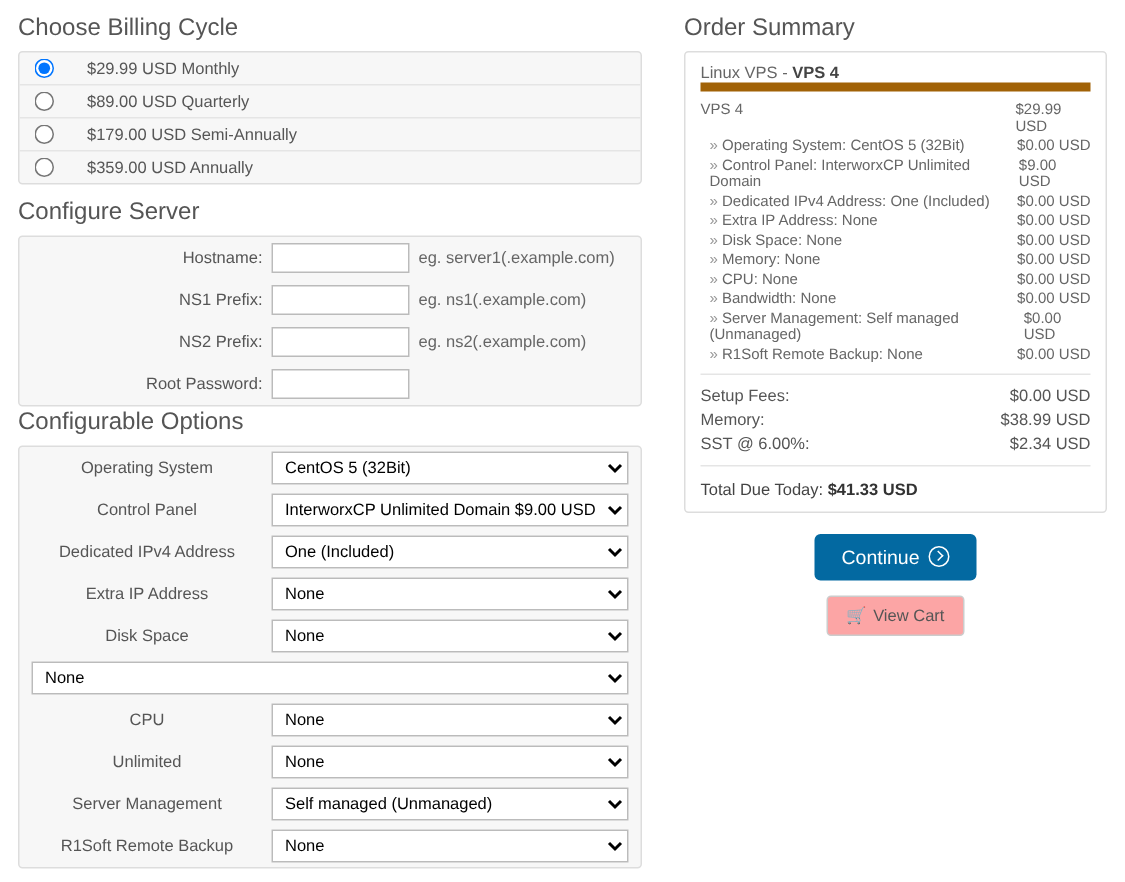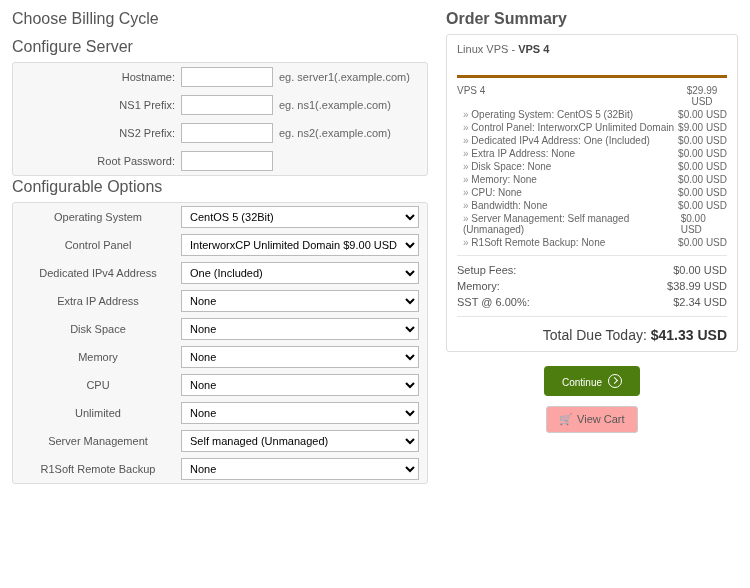--- a/index.html
+++ b/index.html
@@ -1,56 +1,74 @@
 <!DOCTYPE html>
 <html><head>
 <meta charset="utf-8">
 <style>
 *{box-sizing:border-box;margin:0;padding:0;font-family:"Helvetica Neue",Arial,sans-serif}
 body{background:#fff;font-size:11px;color:#555;padding:8px 12px}
-.wrap{display:flex;gap:18px;max-width:750px}
+.wrap{display:flex;gap:28px;max-width:750px}
 .left{flex:1.38}
 .right{flex:1}
 .section-title{font-size:16px;font-weight:400;color:#555;margin:2px 0 6px}
 .panel{border:1px solid #ddd;border-radius:3px;background:#f7f7f7;padding:0}
 .billing .row{display:flex;align-items:center;padding:4px 10px;border-bottom:1px solid #e5e5e5}
 .billing .row:last-child{border-bottom:none}
 .billing input[type=radio]{margin-right:22px}
 .billing .lbl{font-size:11px;color:#565656}
 .config .frow{display:flex;align-items:center;padding:4px 8px}
 .config .flabel{width:160px;text-align:right;padding-right:6px;font-size:11px;color:#555}
 .config input[type=text]{width:92px;height:20px;border:1px solid #bbb;padding:2px 4px;font-size:11px;background:#fff}
 .config .hint{margin-left:6px;font-size:11px;color:#666}
 .opts .frow{display:flex;align-items:center;padding:3px 8px}
 .opts .flabel{width:160px;text-align:center;padding-right:6px;font-size:11px;color:#555}
 .opts select{flex:1;height:22px;border:1px solid #bbb;background:#fff;font-size:11px;padding:1px 4px}
-.summary-title{font-size:16px;font-weight:700;color:#555;margin:2px 0 6px}
+.summary-title{font-size:16px;font-weight:400;color:#555;margin:2px 0 6px}
 .ord{border:1px solid #ddd;border-radius:3px;padding:8px 10px}
-.ord .prod{font-size:11px;color:#666;padding-bottom:20px;border-bottom:3px solid #a16207;margin-bottom:6px}
+.ord .prod{font-size:11px;color:#666;padding-bottom:0;border-bottom:6px solid #a16207;margin-bottom:6px}
 .ord .prod b{color:#444}
 .ord .line{display:flex;justify-content:space-between;font-size:10px;color:#666;padding:1px 0}
 .ord .sub{padding-left:6px}
 .ord .sub .k::before{content:"» ";color:#999}
 .ord .hr{border-top:1px solid #e5e5e5;margin:6px 0}
 .ord .tot{display:flex;justify-content:space-between;font-size:11px;color:#555;padding:2px 0}
-.ord .due{text-align:right;font-size:14px;color:#444;padding-top:4px}
+.ord .due{font-size:11px;color:#444;padding-top:4px}
 .ord .due b{color:#333}
 .btnrow{text-align:center;margin-top:14px}
-.btn-continue{display:inline-block;background:#4d7c0f;color:#fff;border:none;border-radius:4px;padding:8px 18px;font-size:10px;cursor:pointer}
+.btn-continue{display:inline-block;background:#0369a1;color:#fff;border:none;border-radius:4px;padding:8px 18px;font-size:13px;cursor:pointer}
 .btn-continue .arr{display:inline-block;width:14px;height:14px;border:1.5px solid #fff;border-radius:50%;margin-left:6px;position:relative;vertical-align:-2px}
 .btn-continue .arr::after{content:"";position:absolute;left:3px;top:3px;width:4px;height:4px;border-top:1.5px solid #fff;border-right:1.5px solid #fff;transform:rotate(45deg)}
 .btn-cart{display:inline-block;background:#fca5a5;border:1px solid #ccc;border-radius:3px;padding:6px 12px;font-size:11px;color:#555;margin-top:10px;cursor:pointer}
 .btn-cart .ci{margin-right:4px}
 </style>
 </head>
 <body>
 
 <div class="wrap">
   <div class="left">
     <div class="section-title">Choose Billing Cycle</div>
+    <div class="panel billing" id="billing-rows">
+        <div class="row">
+          <input type="radio" name="bc" checked="" style="">
+          <span class="lbl">$29.99 USD Monthly</span>
+        </div>
+        <div class="row">
+          <input type="radio" name="bc" style="">
+          <span class="lbl">$89.00 USD Quarterly</span>
+        </div>
+        <div class="row">
+          <input type="radio" name="bc" style="">
+          <span class="lbl">$179.00 USD Semi-Annually</span>
+        </div>
+        <div class="row">
+          <input type="radio" name="bc" style="">
+          <span class="lbl">$359.00 USD Annually</span>
+        </div>
+      </div>
 
     <div class="section-title" style="margin-top:10px">Configure Server</div>
     <div class="panel config">
       <div class="frow">
         <div class="flabel">Hostname:</div>
         <input type="text" value="" style="">
         <span class="hint">eg. server1(.example.com)</span>
       </div>
       <div class="frow">
         <div class="flabel">NS1 Prefix:</div>
@@ -84,21 +102,20 @@
         </div>
         <div class="frow">
           <div class="flabel">Extra IP Address</div>
           <select><option>None</option></select>
         </div>
         <div class="frow">
           <div class="flabel">Disk Space</div>
           <select><option>None</option></select>
         </div>
         <div class="frow">
-          <div class="flabel">Memory</div>
           <select><option>None</option></select>
         </div>
         <div class="frow">
           <div class="flabel">CPU</div>
           <select><option>None</option></select>
         </div>
         <div class="frow">
           <div class="flabel">Unlimited</div>
           <select><option>None</option></select>
         </div>
@@ -114,21 +131,21 @@
   </div>
 
   <div class="right">
     <div class="summary-title">Order Summary</div>
     <div class="ord">
       <div class="prod">
         <span>Linux VPS - </span><b>VPS 4</b>
       </div>
       <div class="line">
         <span>VPS 4</span>
-        <span style="text-align:center;max-width:50px">$29.99 USD</span>
+        <span style="text-align:left;max-width:50px">$29.99 USD</span>
       </div>
       <div id="sum-items">
           <div class="line sub">
             <span class="k">Operating System: CentOS 5 (32Bit)</span>
             <span>$0.00 USD</span>
           </div>
           <div class="line sub">
             <span class="k">Control Panel: InterworxCP Unlimited Domain</span>
             <span>$9.00 USD</span>
           </div>

